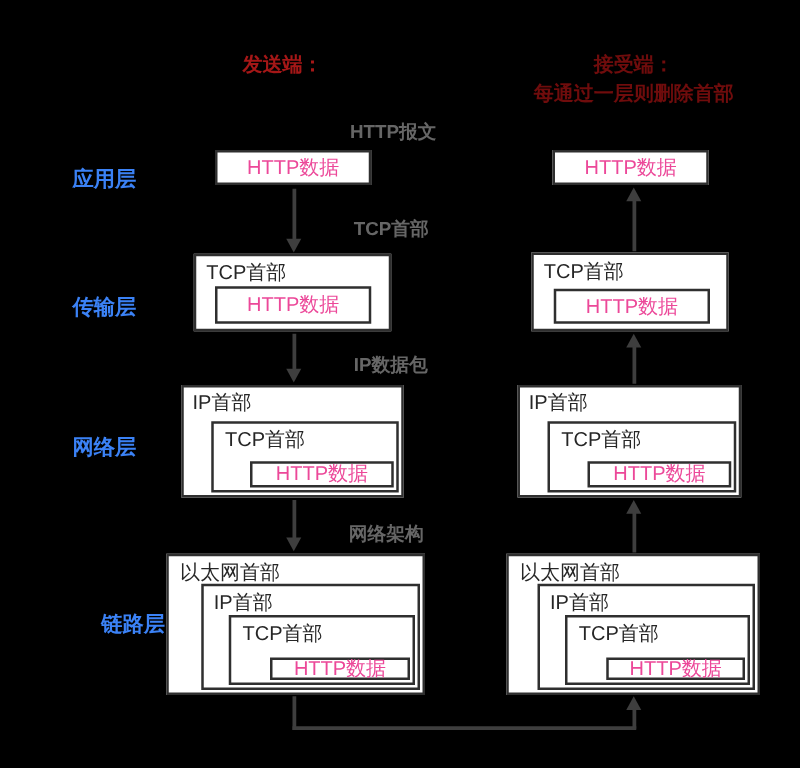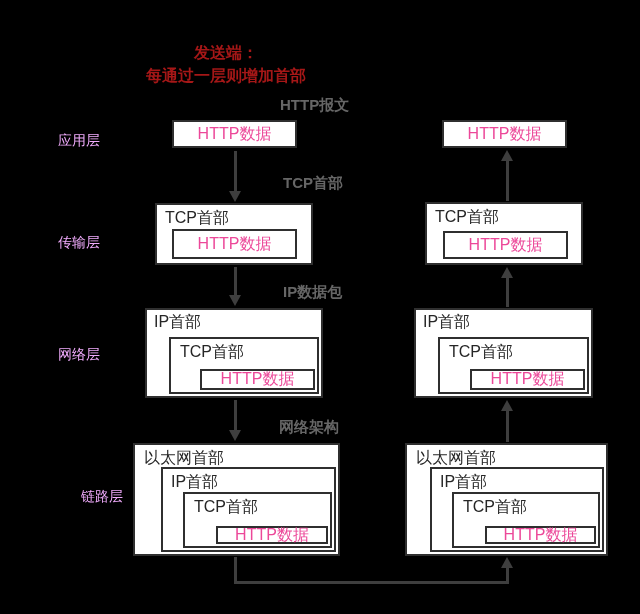--- a/index.html
+++ b/index.html
@@ -3,38 +3,41 @@
 <meta charset="utf-8">
 <style>
   html,body{margin:0;padding:0;background:#000;}
   .canvas{
     position:relative;width:640px;height:614px;background:#000000;overflow:hidden;
     font-family:"Liberation Sans","DejaVu Sans",sans-serif;
   }
   .hdr{position:absolute;text-align:center;font-weight:bold;font-size:16px;line-height:23px;}
   .hdr-sender{color:#a51717;}
   .hdr-receiver{color:#6f0c0c;}
-  .layer-label{position:absolute;color:#f0abfc;font-weight:normal;font-size:14px;}
+  .layer-label{position:absolute;color:#3b82f6;font-weight:bold;font-size:17px;}
   .flow-label{position:absolute;color:#666666;font-size:15px;font-weight:bold;margin-left:16px;}
   .box{position:absolute;background:#ffffff;border:2px solid #2f2f2f;box-sizing:border-box;}
   .flex-center{display:flex;align-items:center;justify-content:center;}
   .box-text{font-size:16px;color:#ec4899;}
   .box-label{position:absolute;font-size:16px;color:#262626;white-space:nowrap;}
   .aline{position:absolute;background:#3e3e3e;}
   .ahead-down{position:absolute;width:0;height:0;border-left:6px solid transparent;border-right:6px solid transparent;border-top:11px solid #3e3e3e;}
   .ahead-up{position:absolute;width:0;height:0;border-left:6px solid transparent;border-right:6px solid transparent;border-bottom:11px solid #3e3e3e;}
 </style>
 </head>
 <body>
 
 <div class="canvas">
 
   <div class="hdr hdr-sender" style="left:118px;top:41px;width:216px;text-align:center;">
     <div>发送端：</div>
-    <div>每通过一层则增加首部</div>
+  </div>
+  <div class="hdr hdr-receiver" style="left:398px;top:41px;width:218px;">
+    <div>接受端：</div>
+    <div>每通过一层则删除首部</div>
   </div>
 
   <div class="layer-label" style="left:58px;top:132px;">应用层</div>
   <div class="layer-label" style="left:58px;top:234px;">传输层</div>
   <div class="layer-label" style="left:58px;top:346px;">网络层</div>
   <div class="layer-label" style="left:58px;top:488px;margin-left:23px;">链路层</div>
 
   <div class="flow-label" style="left:264px;top:96px;">HTTP报文</div>
   <div class="flow-label" style="left:267px;top:174px;">TCP首部</div>
   <div class="flow-label" style="left:267px;top:283px;">IP数据包</div>

